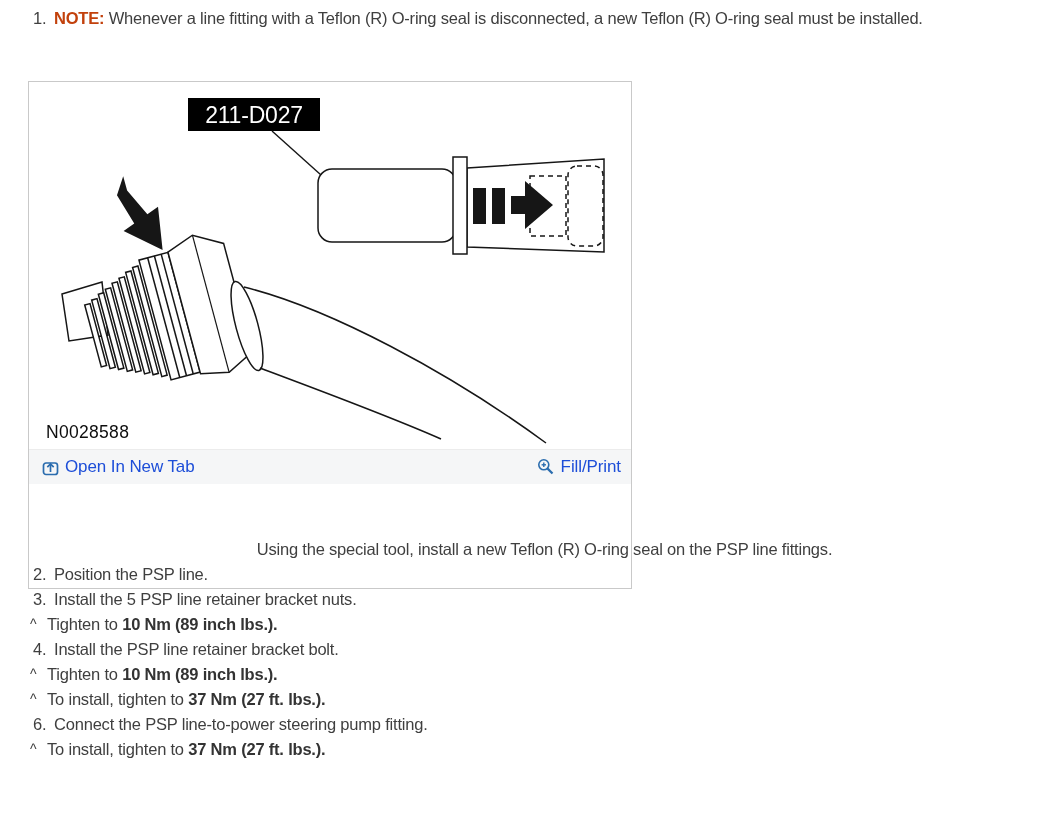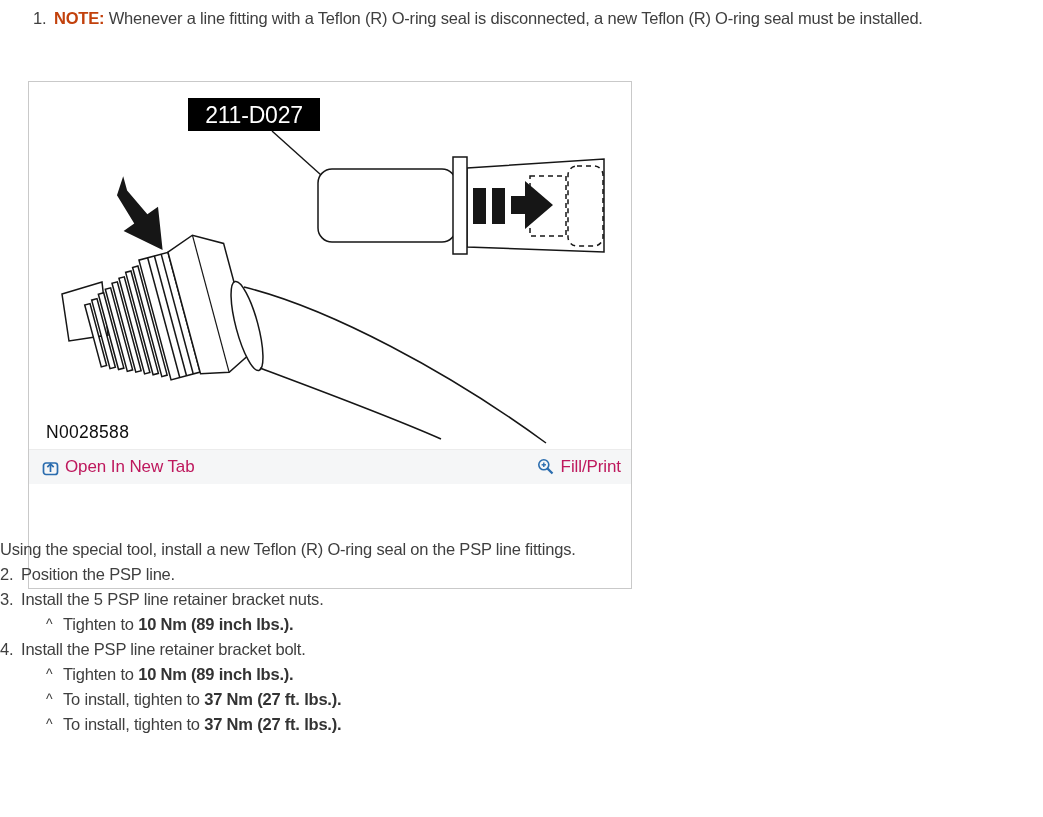--- a/index.html
+++ b/index.html
@@ -18,31 +18,31 @@
     position:absolute;left:28px;top:81px;width:604px;height:508px;
     border:1px solid #c9c9c9;box-sizing:border-box;background:#fff;
   }
   .figure-drawing{display:block;width:602px;height:367px;background:#fff;}
   .figure-footer{
     height:35px;display:flex;align-items:center;justify-content:space-between;
     padding:0 10px 0 13px;background:#f5f6f7;border-top:1px solid #ececec;
     box-sizing:border-box;
   }
   .fig-link{
-    display:flex;align-items:center;gap:6px;color:#be185d;font-size:17px;
+    display:flex;align-items:center;gap:6px;color:#1d4ed8;font-size:17px;
     cursor:pointer;text-decoration:none;letter-spacing:-0.1px;
   }
   .fig-link svg{flex:0 0 auto;}
 
   
   .steps{position:absolute;left:0;top:537px;width:100%;font-size:16.5px;}
-  .step{height:25px;line-height:25px;white-space:nowrap;}
+  .step{height:25px;line-height:25px;white-space:nowrap;padding-left:33px;}
   .step .num{display:inline-block;width:21px;}
-  .step.cont{}
-  .step.torque{padding-left:30px;margin-left:16px;}
+  .step.cont{padding-left:46px;text-align:center;}
+  .step.torque{padding-left:30px;}
   .step .bullet{display:inline-block;width:17px;font-size:14px;vertical-align:1px;}
   .step b{color:#333;}
 
   text{font-family:"Liberation Sans",sans-serif;}
 </style>
 </head>
 <body>
 
 <div class="note">
   <span class="num">1.</span><b>NOTE:</b>
@@ -139,16 +139,19 @@
   </div>
   <div class="step">
     <span class="num">4.</span><span>Install the PSP line retainer bracket bolt.</span>
   </div>
   <div class="step torque">
     <span class="bullet">^</span><span>Tighten to </span><b>10 Nm (89 inch lbs.).</b>
   </div>
   <div class="step torque">
     <span class="bullet">^</span><span>To install, tighten to </span><b>37 Nm (27 ft. lbs.).</b>
   </div>
+  <div class="step">
+    <span class="num">6.</span><span>Connect the PSP line-to-power steering pump fitting.</span>
+  </div>
   <div class="step torque">
     <span class="bullet">^</span><span>To install, tighten to </span><b>37 Nm (27 ft. lbs.).</b>
   </div>
 </div>
 
 </body></html>

